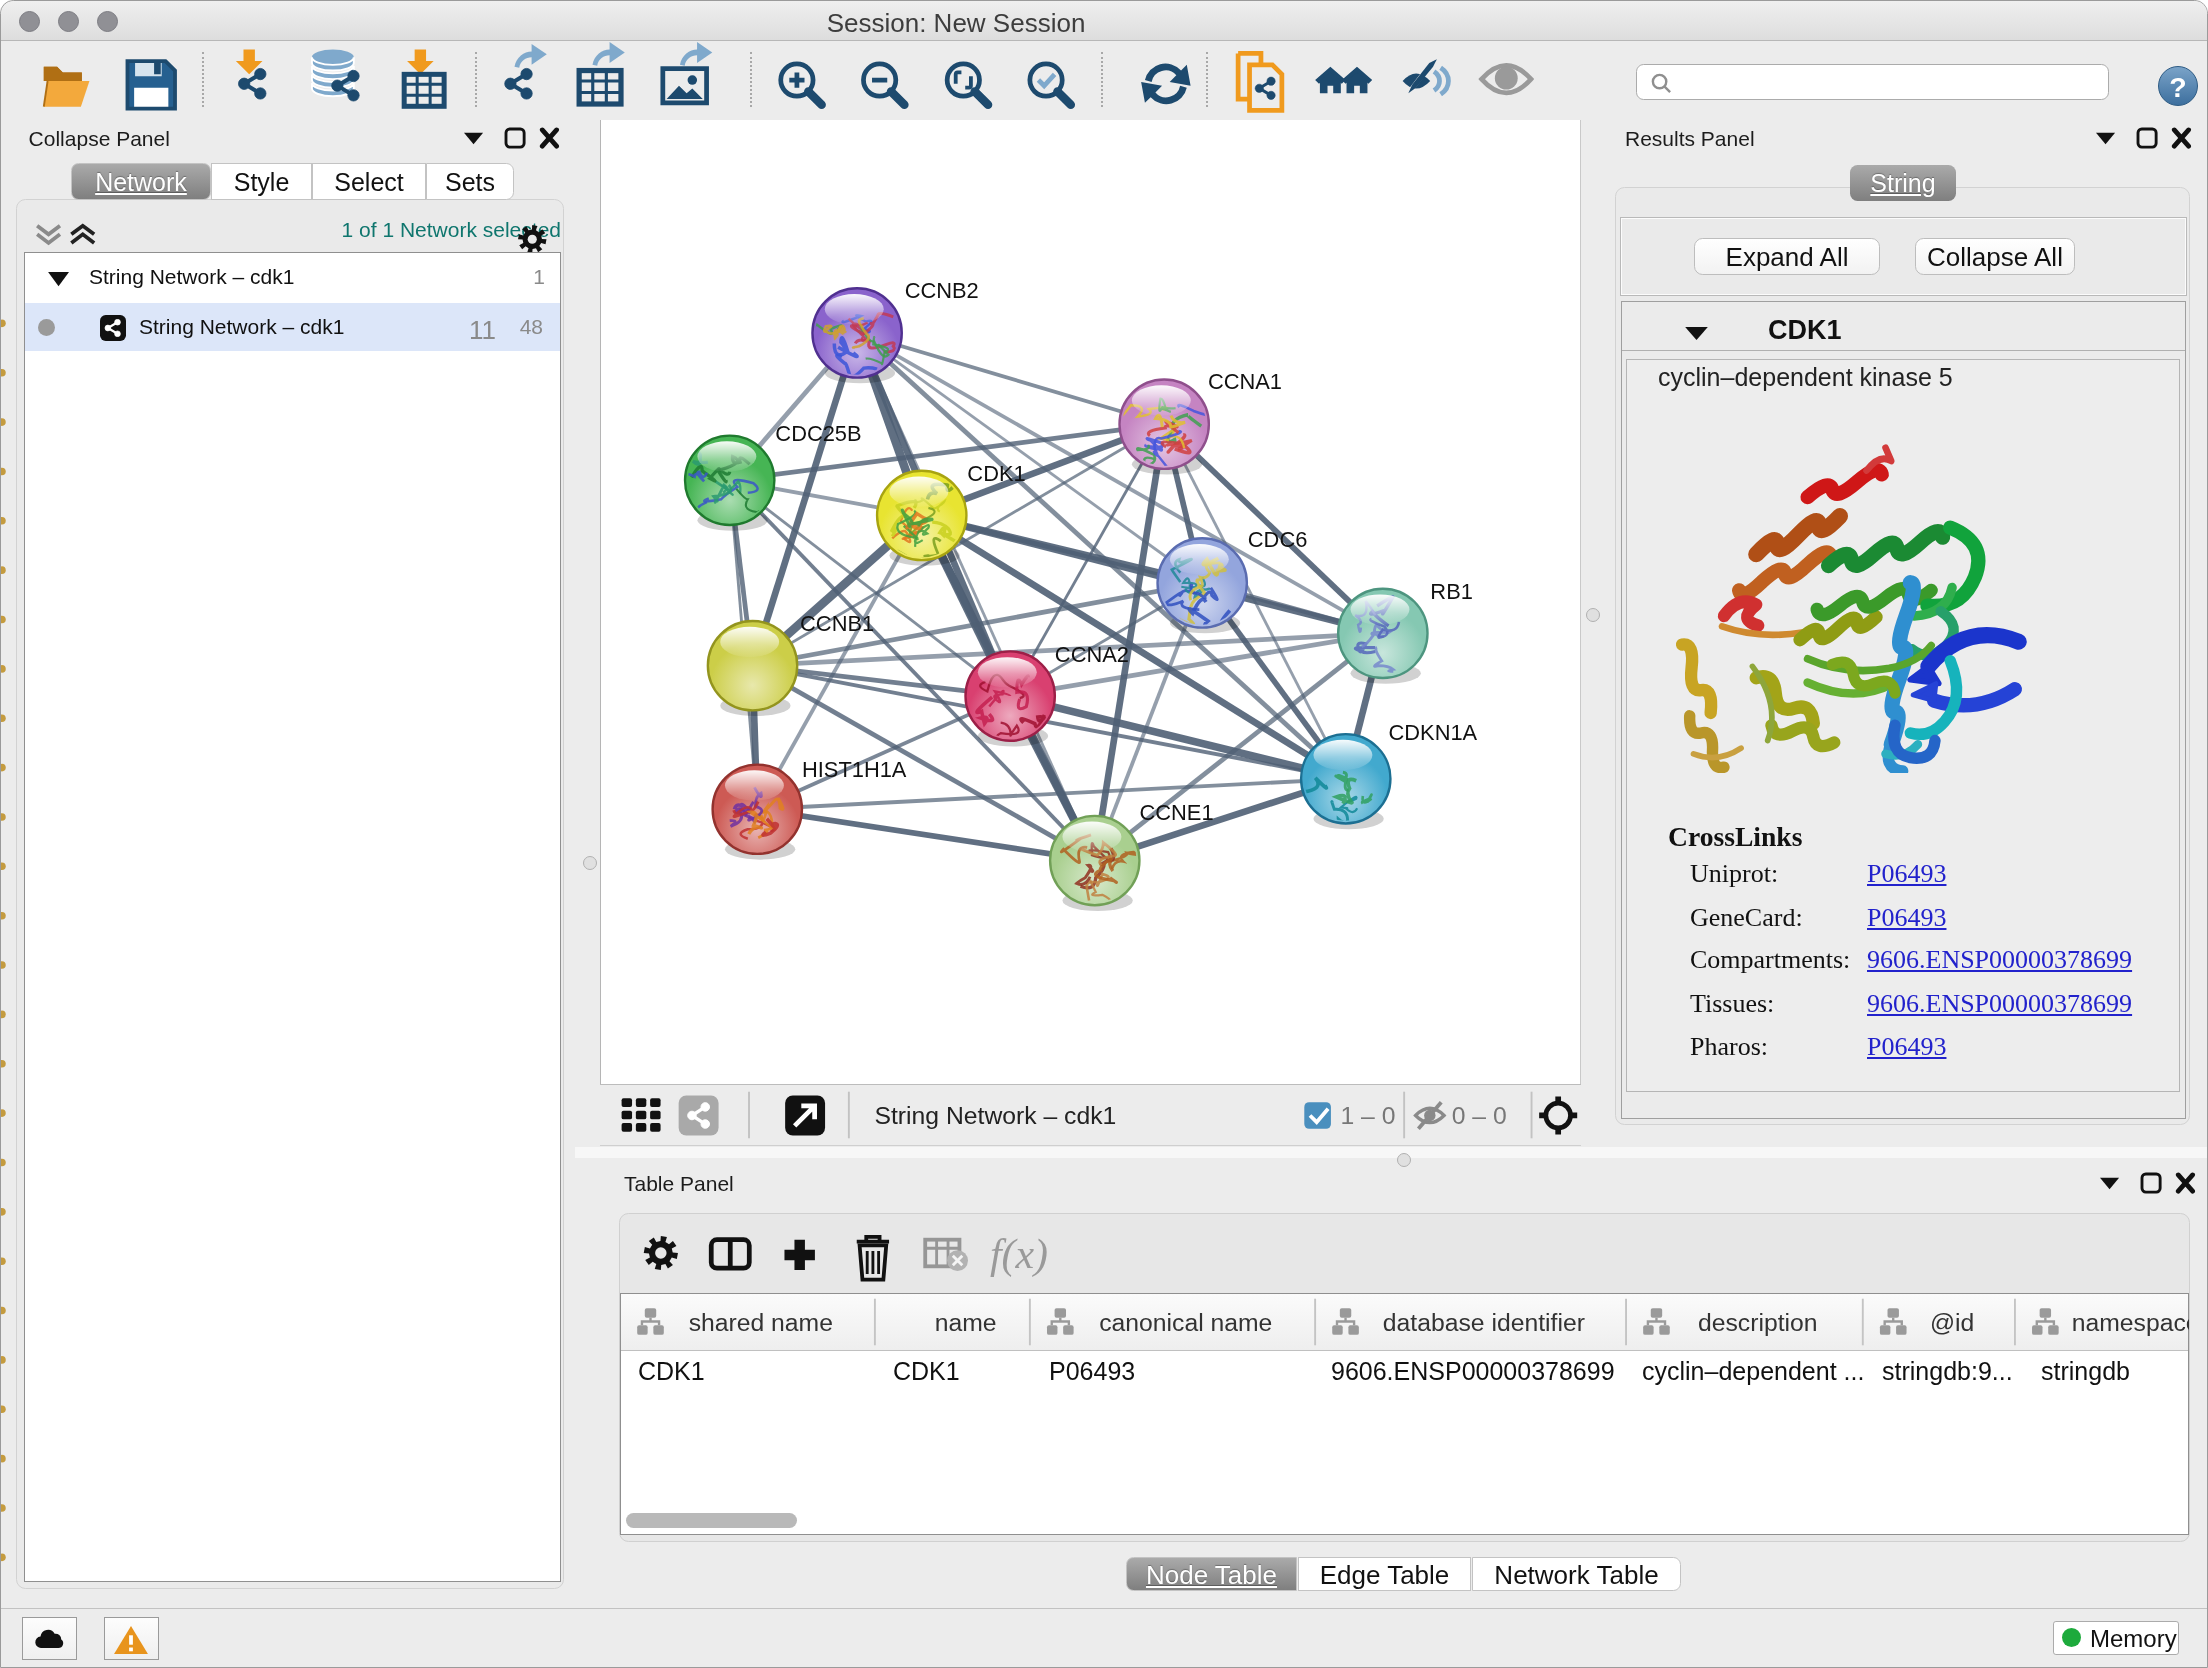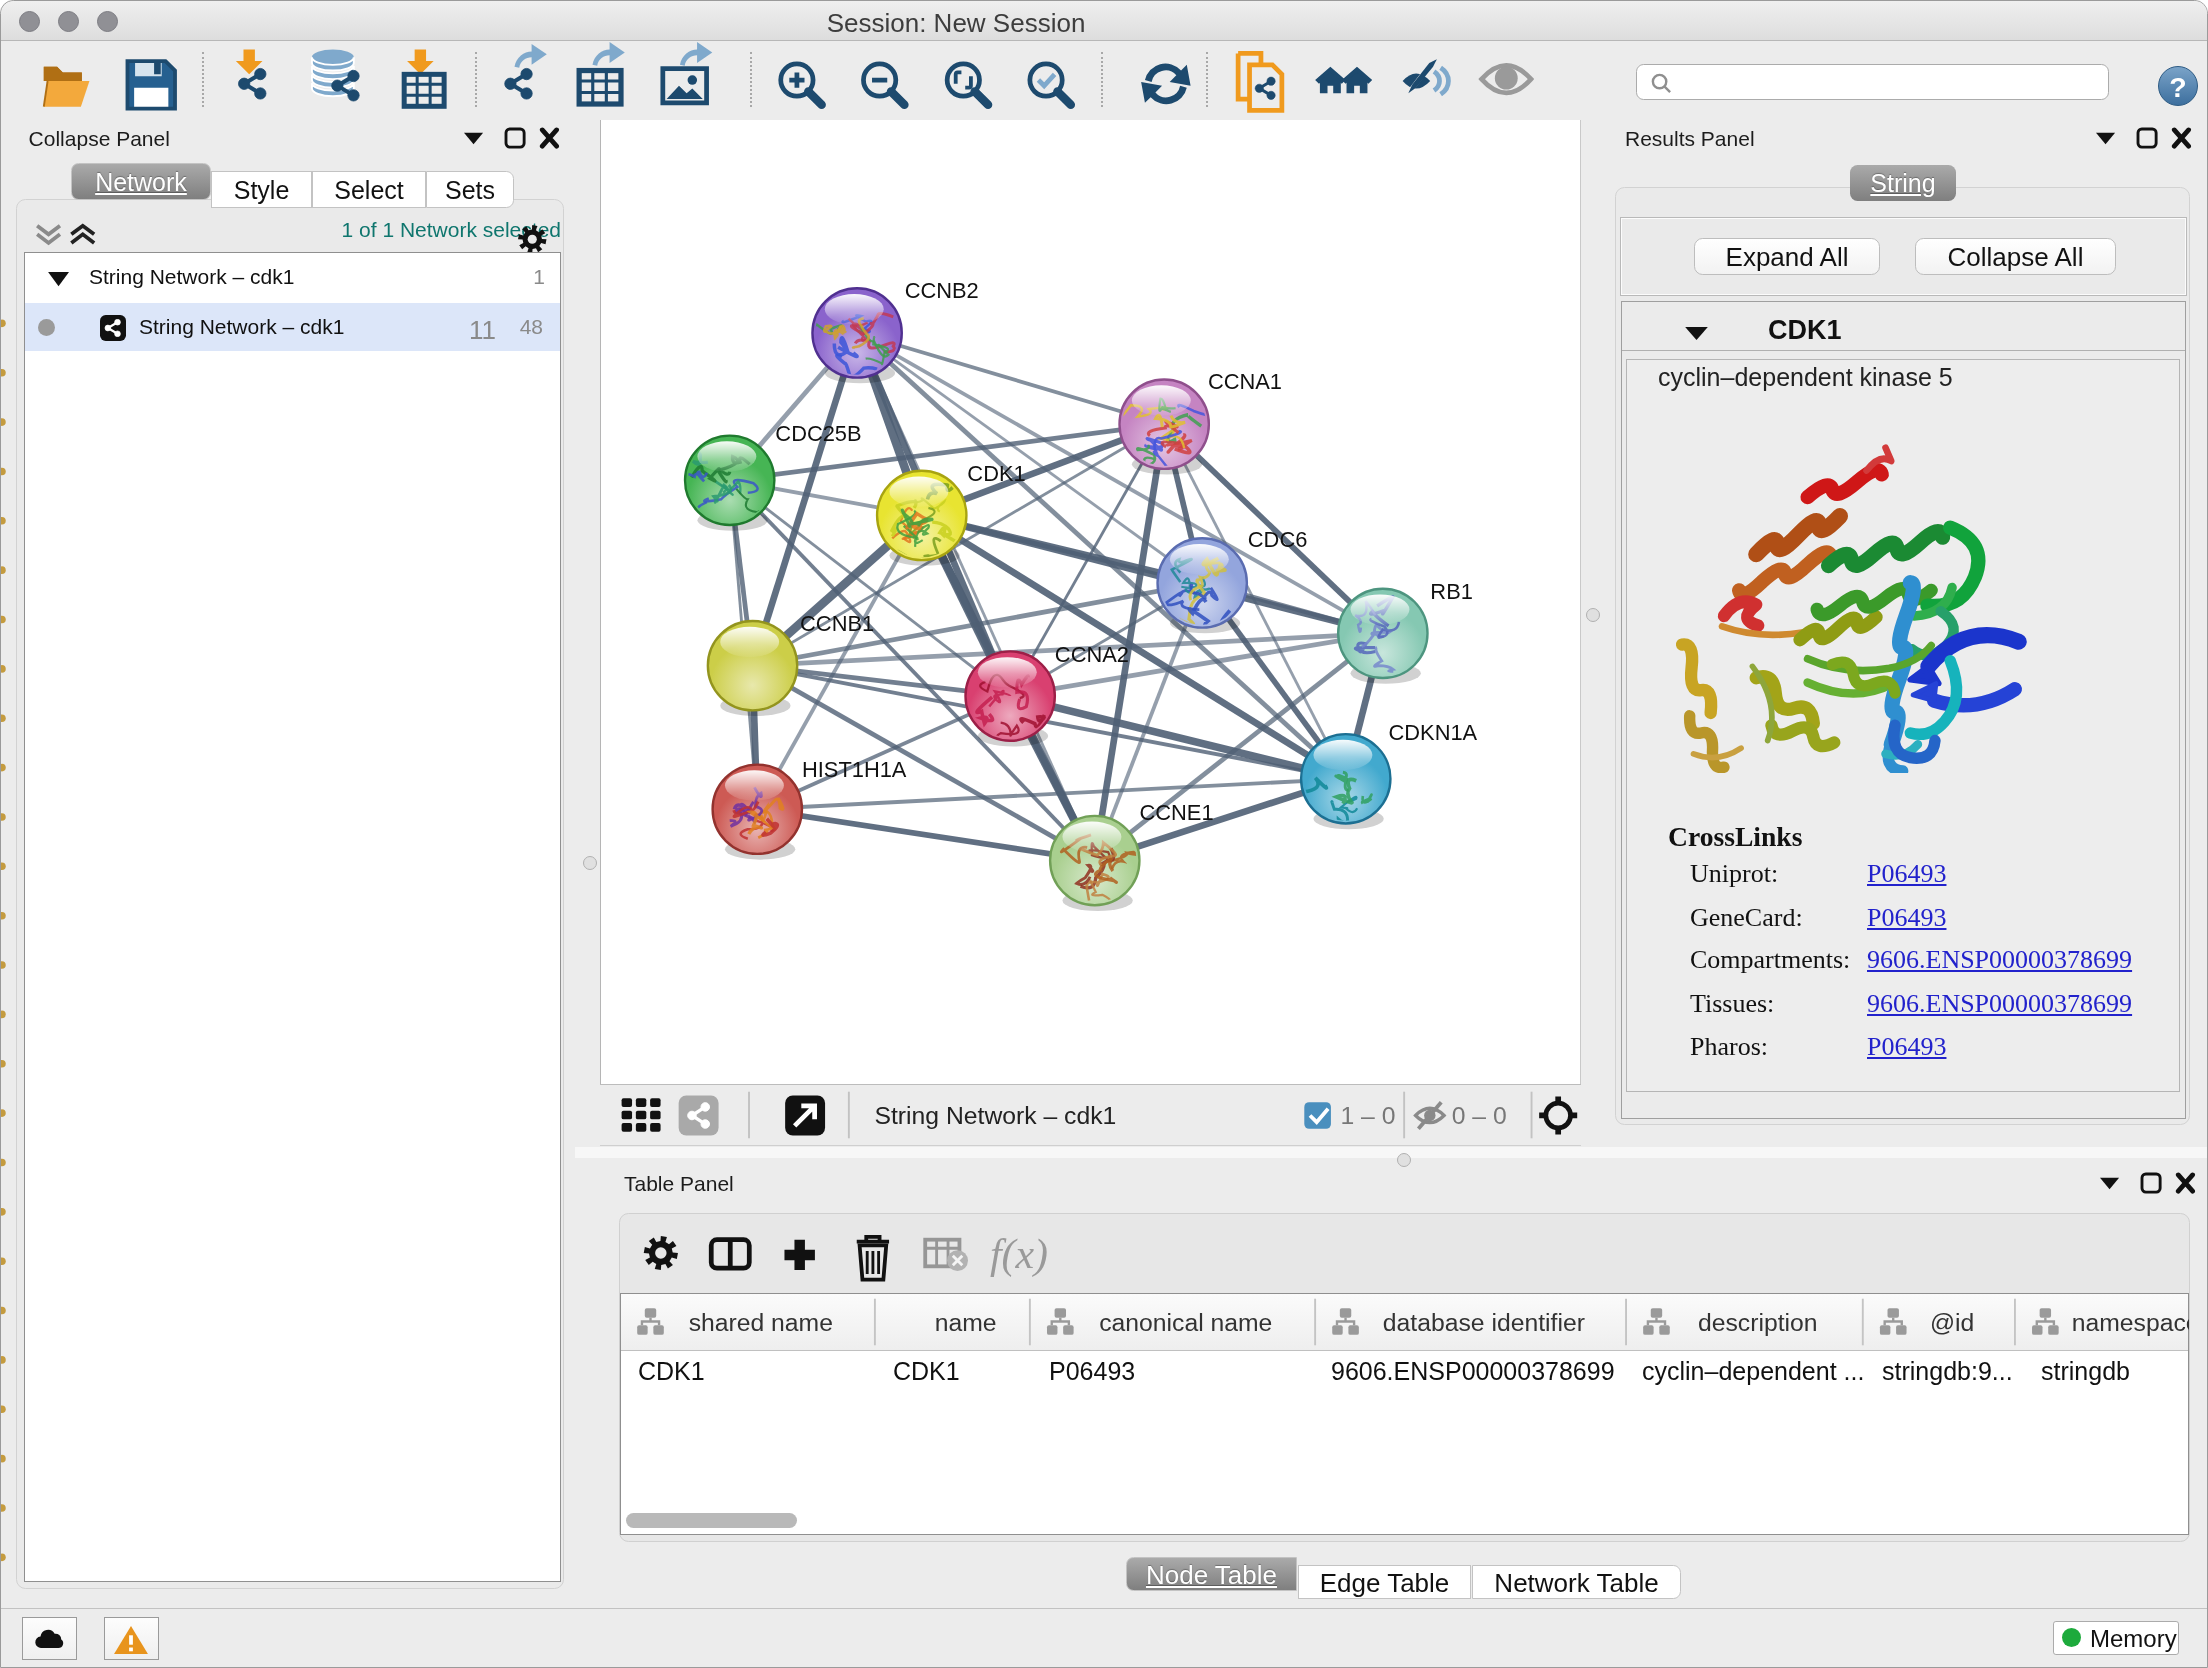--- a/index.html
+++ b/index.html
@@ -5,21 +5,21 @@
 .win{position:absolute;left:0;top:0;width:2208px;height:1668px;background:#ececec;
   border:1px solid #9a9a9a;border-radius:13.3px 13.3px 0 0;overflow:hidden;}
 .abs{position:absolute;}
 .titlebar{left:0;top:0;width:2208px;height:40px;
   background:linear-gradient(#efefef,#dddddd);border-bottom:1px solid #b7b7b7;border-radius:12.4px 12.4px 0 0;}
 .tl{top:9.5px;width:21px;height:21px;border-radius:50%;background:#909095;border:1px solid #7c7c82;}
 .title{left:0;top:6.7px;width:1910px;text-align:center;font-size:26px;color:#3d3d3d;}
 .vsep{top:51px;width:0;height:55px;border-left:2.9px dotted #a8a8a8;}
 .panel-title{font-size:21px;color:#1c1c1c;}
 .seltab{background:linear-gradient(#aaaaaa,#7f7f7f);color:#fff;text-shadow:0 -1px 1px rgba(0,0,0,.3);text-decoration:underline;}
-.whitetab{background:#fff;color:#111;margin-top:8px;}
+.whitetab{background:#fff;color:#111;}
 .tab{display:inline-block;text-align:center;font-size:25px;border:1px solid #c3c3c3;}
 .gbox{background:#eaeaea;border:1px solid #d2d2d2;border-radius:9.5px;}
 .searchbox{left:1635px;top:63px;width:473px;height:36px;background:#fff;border:1.9px solid #ababab;border-radius:7.6px;}
 .btn{background:linear-gradient(#ffffff,#f2f2f2);border:1px solid #bdbdbd;border-radius:8.6px;text-align:center;}
 a.lnk{color:#2222cc;text-decoration:underline;}
 .serif{font-family:"Liberation Serif",serif;}
 </style></head><body>
 <div class="win">
 <div class="abs titlebar"></div>
 <div class="abs tl" style="left:18px"></div>
@@ -555,21 +555,21 @@
 <div class="abs panel-title" style="left:1624px;top:126px;">Results Panel</div>
     <svg class="abs" style="left:2095px;top:126px" width="105" height="23" viewBox="0 0 110 24">
       <path d="M0 6 L20 6 L10 18z" fill="#111"></path>
       <rect x="44" y="2" width="19" height="19" rx="4" fill="none" stroke="#111" stroke-width="3"></rect>
       <path d="M82 3 L97 20 M97 3 L82 20" stroke="#111" stroke-width="5" stroke-linecap="round"></path>
     </svg>
 <div class="abs gbox" style="left:1614px;top:186px;width:575px;height:938px;"></div>
 <div class="abs seltab" style="left:1849px;top:164px;width:106px;height:36px;border-radius:7.6px;text-align:center;line-height:36px;font-size:25px;z-index:3;">String</div>
 <div class="abs" style="left:1620px;top:217px;width:565px;height:77px;border:1.9px solid #fcfcfc;outline:1px solid #b9b9b9;"></div>
 <div class="abs btn" style="left:1693px;top:237px;width:186px;height:37px;line-height:37px;font-size:26px;color:#111;">Expand All</div>
-<div class="abs btn" style="left:1914px;top:237px;width:201px;height:37px;line-height:37px;font-size:26px;color:#111;">Collapse All</div>
+<div class="abs btn" style="left:1914px;top:237px;width:160px;height:37px;line-height:37px;font-size:26px;color:#111;">Collapse All</div>
 <div class="abs" style="left:1620px;top:300px;width:565px;height:818px;border:1px solid #9f9f9f;background:#ebebeb;"></div>
 <svg class="abs" style="left:1683px;top:324px" width="25" height="17" viewBox="0 0 26 18">
       <path d="M1 2 h24 l-12 14z" fill="#111"></path>
     </svg>
 <div class="abs" style="left:1767px;top:314px;font-size:27px;font-weight:bold;color:#111;">CDK1</div>
 <div class="abs" style="left:1621px;top:349px;width:563px;border-top:1px solid #b0b0b0;"></div>
 <div class="abs" style="left:1625px;top:358px;width:554px;height:733px;border:1px solid #b5b5b5;background:#ededed;"></div>
 <div class="abs" style="left:1657px;top:362px;font-size:25px;color:#222;">cyclin–dependent kinase 5</div>
 <svg class="abs" style="left:1664px;top:439px" width="366" height="333" viewBox="0 0 385 350">
       <g fill="none" stroke-linecap="round" stroke-linejoin="round">

